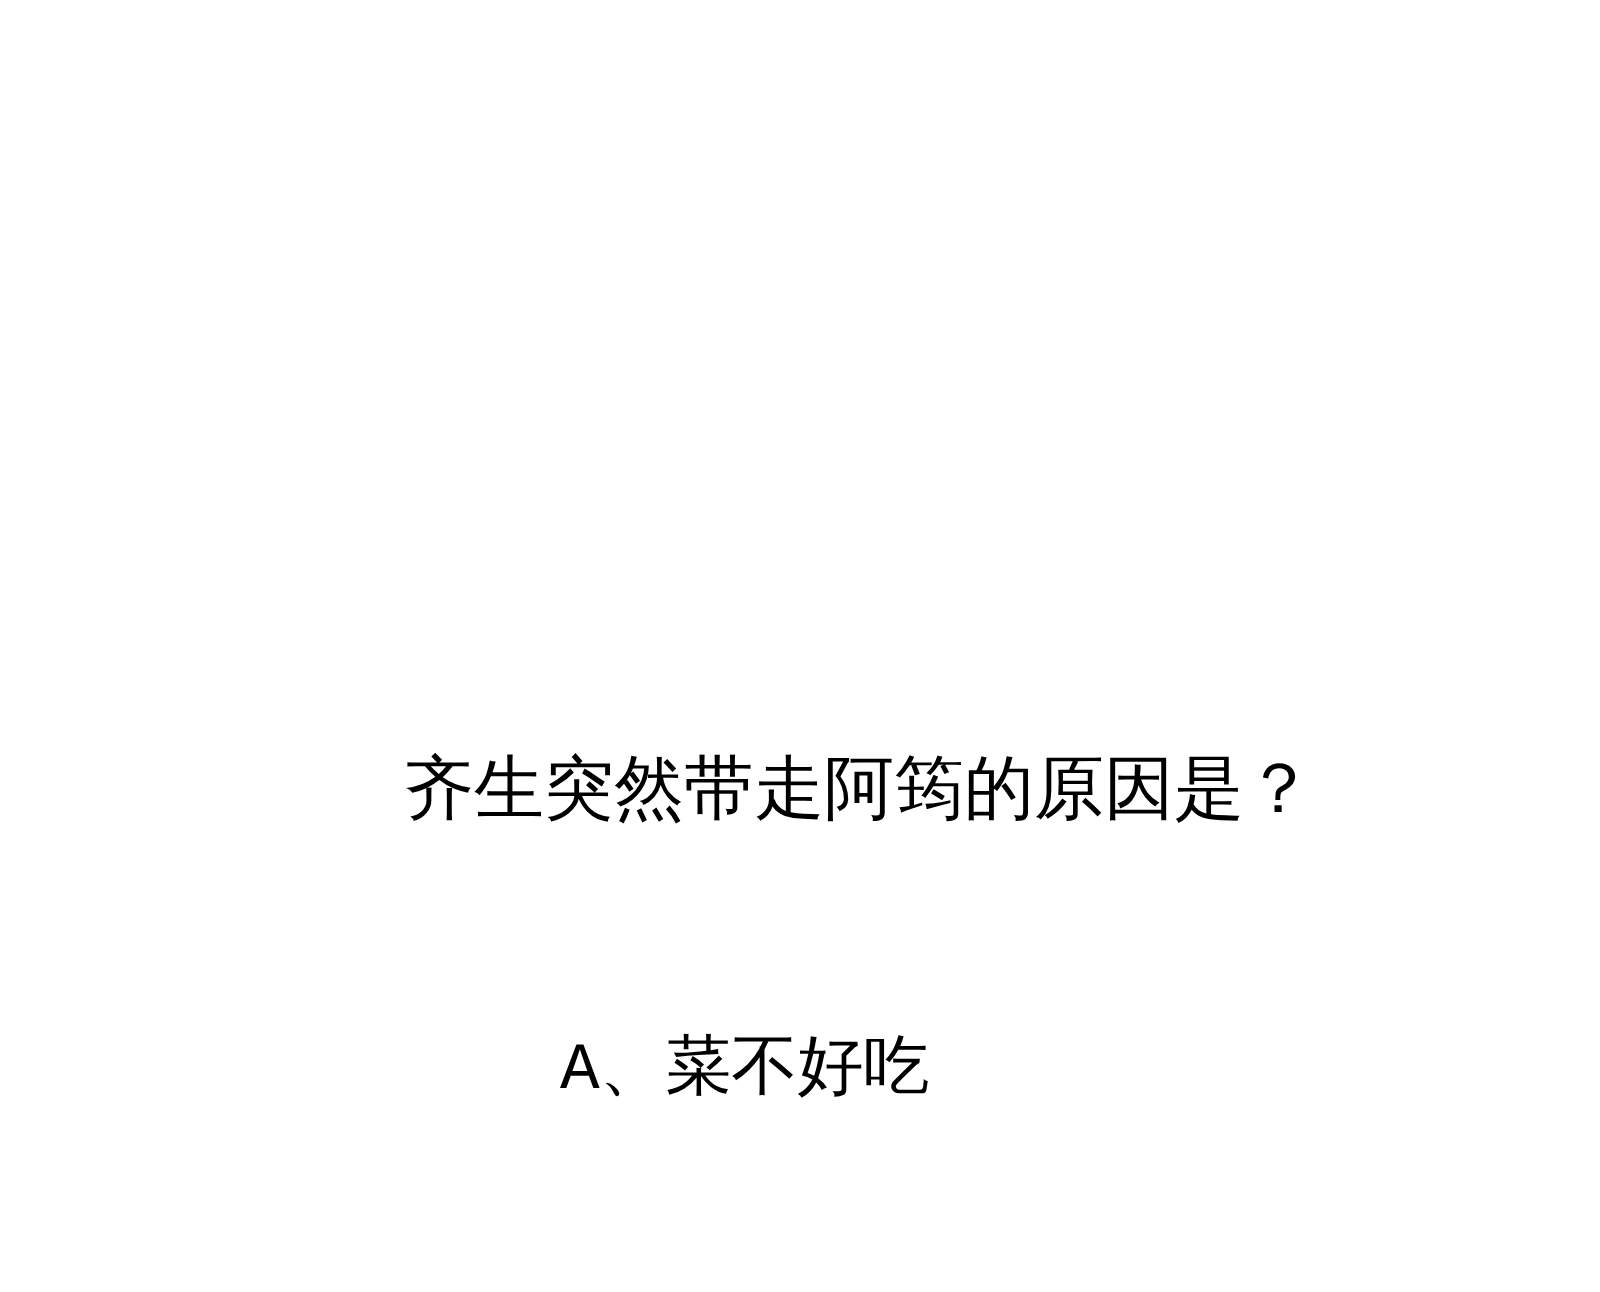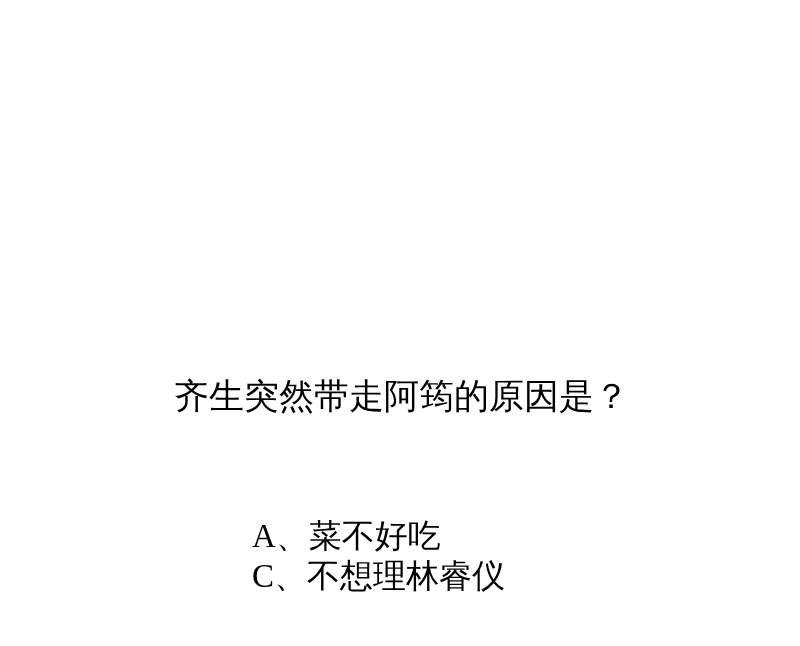--- a/index.html
+++ b/index.html
@@ -6,22 +6,23 @@
       margin: 0;
       padding: 0;
       background: #ffffff;
     }
     .page {
       position: relative;
       width: 704px;
       height: 646px;
       background: #ffffff;
       overflow: hidden;
-      font-family: Liberation Serif, serif;
+      font-family: Liberation Mono, monospace;
       color: #000000;
+      margin-left: 28px;
     }
     .question {
       position: absolute;
       left: 174px;
       top: 377px;
       font-size: 35px;
       line-height: 40px;
       font-weight: 400;
       letter-spacing: 0;
       white-space: nowrap;
@@ -43,15 +44,14 @@
       cursor: pointer;
     }
   </style>
 </head>
 <body>
 
 <div class="page">
   <div class="question">齐生突然带走阿筠的原因是？</div>
   <div class="options">
     <div class="option">A、菜不好吃</div>
-    <div class="option">C、不想理林睿仪</div>
   </div>
 </div>
 
 </body></html>

